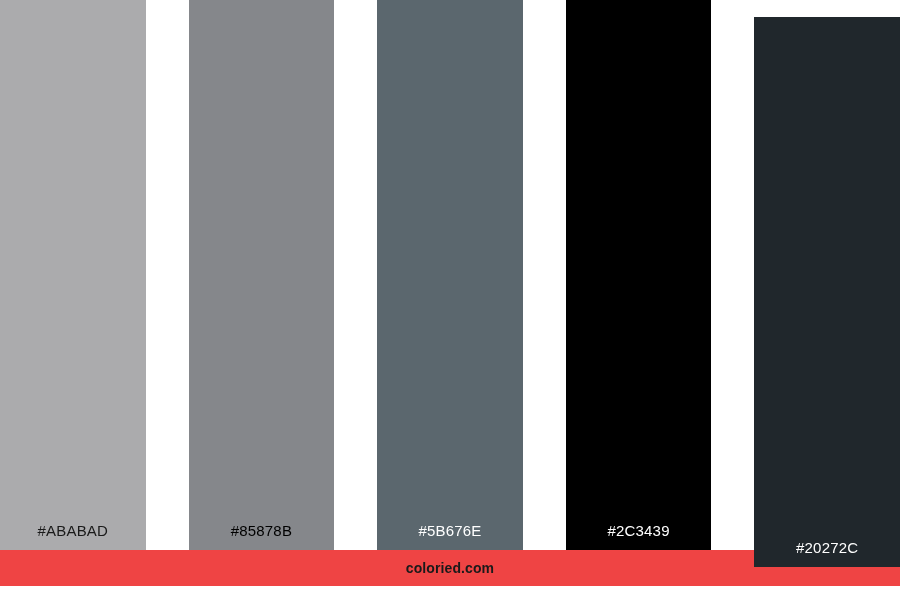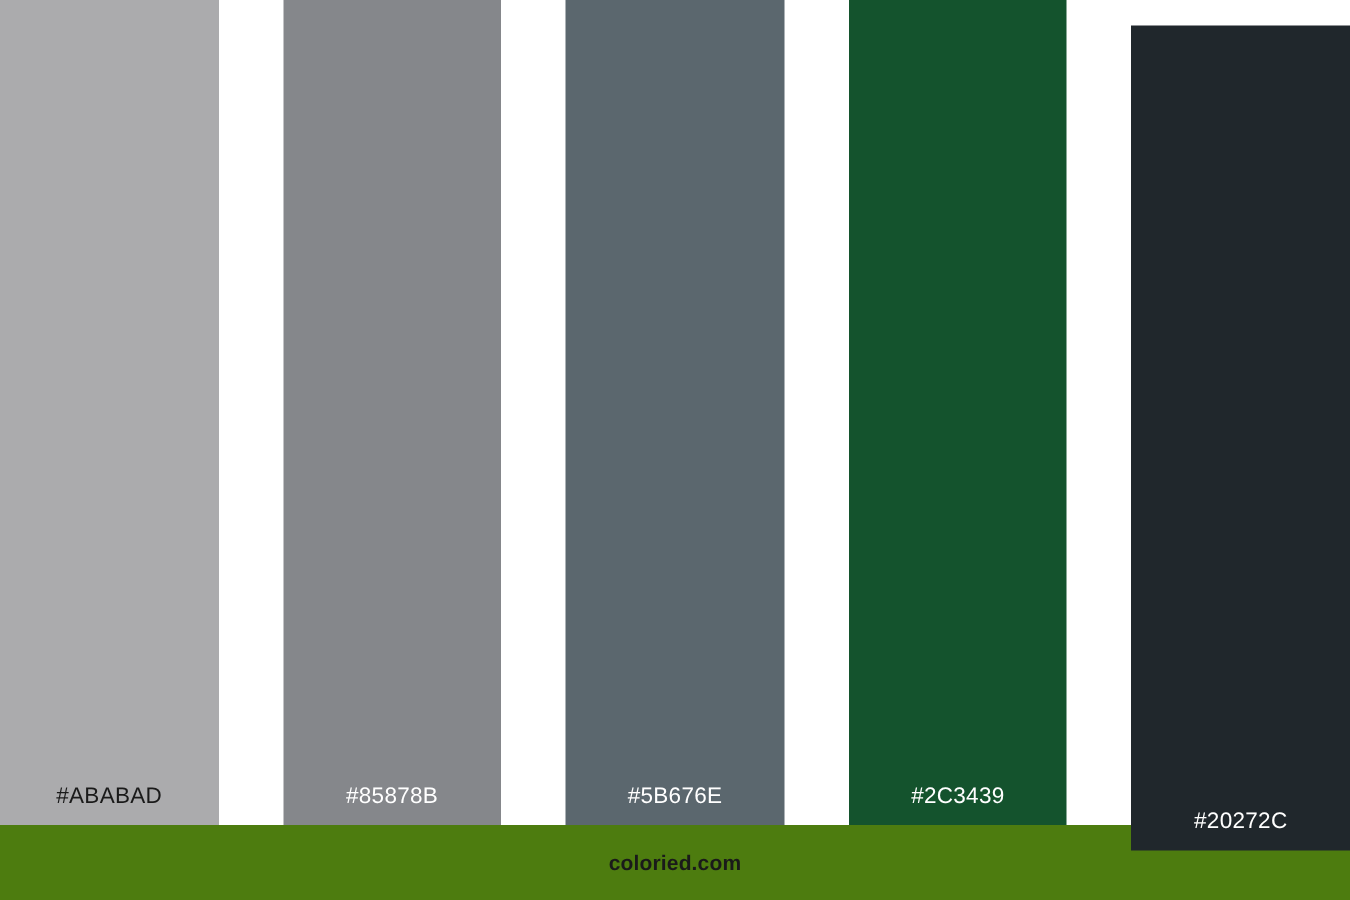--- a/index.html
+++ b/index.html
@@ -48,22 +48,22 @@
     font-family: "Liberation Sans", sans-serif;
     font-size: 15px;
     line-height: 15px;
     letter-spacing: 0.2px;
     padding-bottom: 12px;
     white-space: nowrap;
   }
 
   .footer-bar {
     width: 900px;
-    height: 50px;
-    background: #4d7c0f;
+    height: 36px;
+    background: #ef4444;
     display: flex;
     align-items: center;
     justify-content: center;
   }
 
   .footer-credit {
     font-family: "Liberation Sans", sans-serif;
     font-size: 14px;
     font-weight: bold;
     color: #1a1a1a;
@@ -75,28 +75,28 @@
 
 <div class="palette-page">
 
   <div class="swatch-strip">
 
     <div class="swatch" style="background-color: rgb(171, 171, 173);">
       <span class="swatch-label" style="color: rgb(26, 26, 26);">#ABABAD</span>
     </div>
 
     <div class="swatch" style="background-color: rgb(133, 135, 139);">
-      <span class="swatch-label" style="color: #ffffff; margin-top: 23px;">#85878B</span>
+      <span class="swatch-label" style="color: #000000; margin-top: 23px;">#85878B</span>
     </div>
 
     <div class="swatch" style="background-color: rgb(91, 103, 110);">
       <span class="swatch-label" style="color: rgb(255, 255, 255);">#5B676E</span>
     </div>
 
-    <div class="swatch" style="background-color: #14532d; align-items: flex-end;">
+    <div class="swatch" style="background-color: #000000; align-items: flex-end;">
       <span class="swatch-label" style="color: rgb(255, 255, 255);">#2C3439</span>
     </div>
 
     <div class="swatch" style="background-color: rgb(32, 39, 44); margin-top: 17px;">
       <span class="swatch-label" style="color: rgb(255, 255, 255);">#20272C</span>
     </div>
 
   </div>
 
   <div class="footer-bar">

